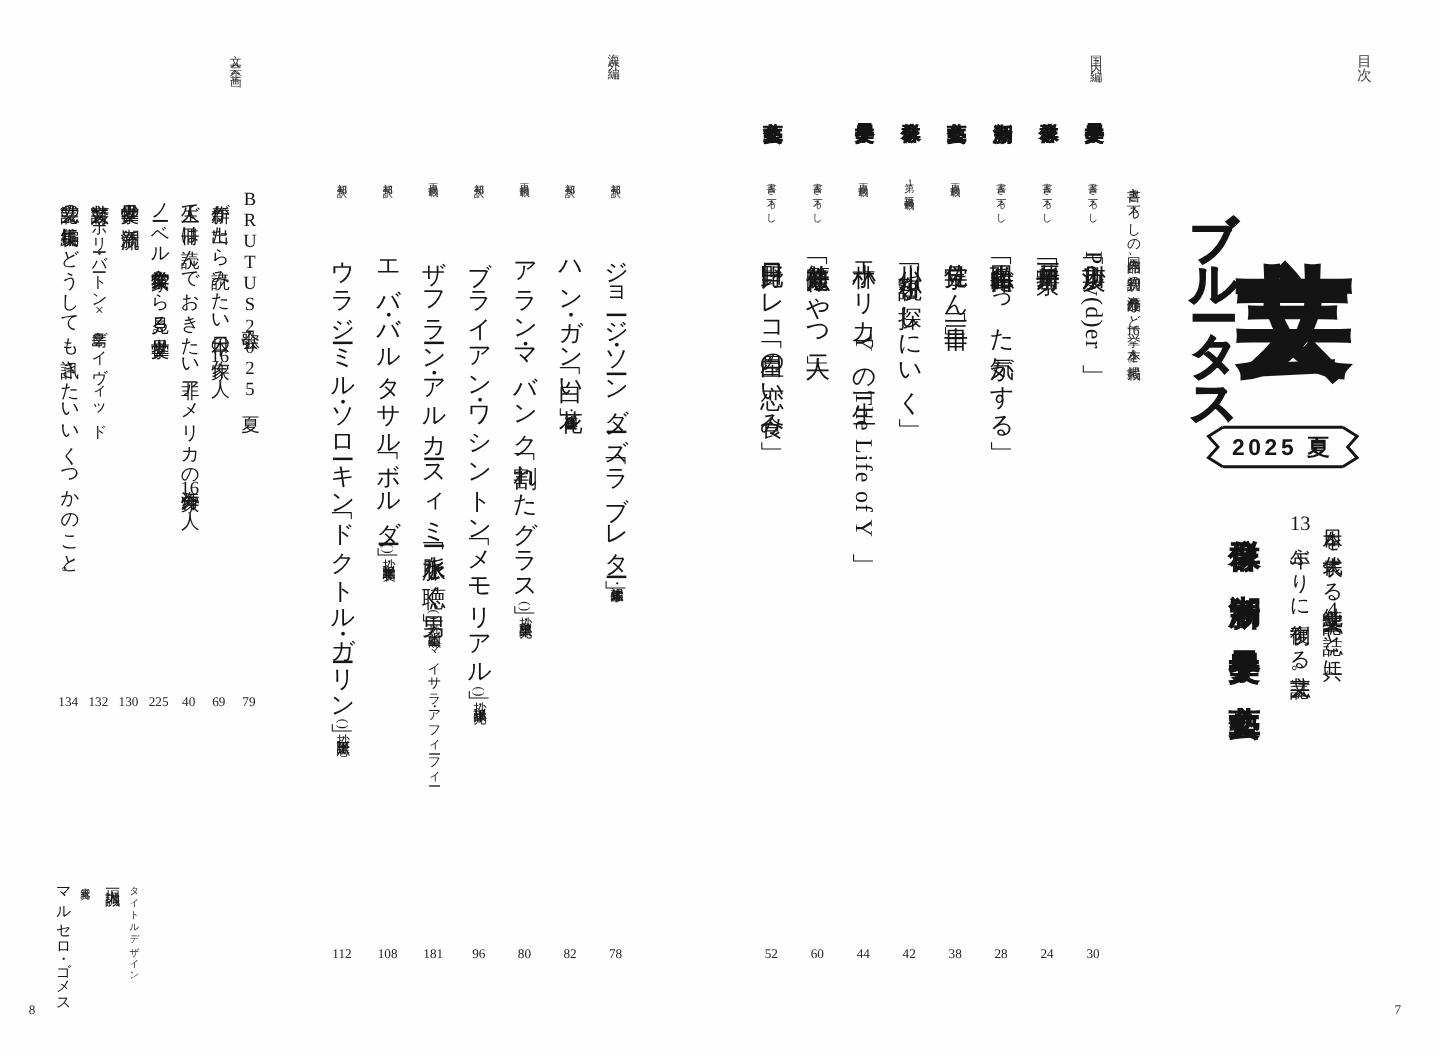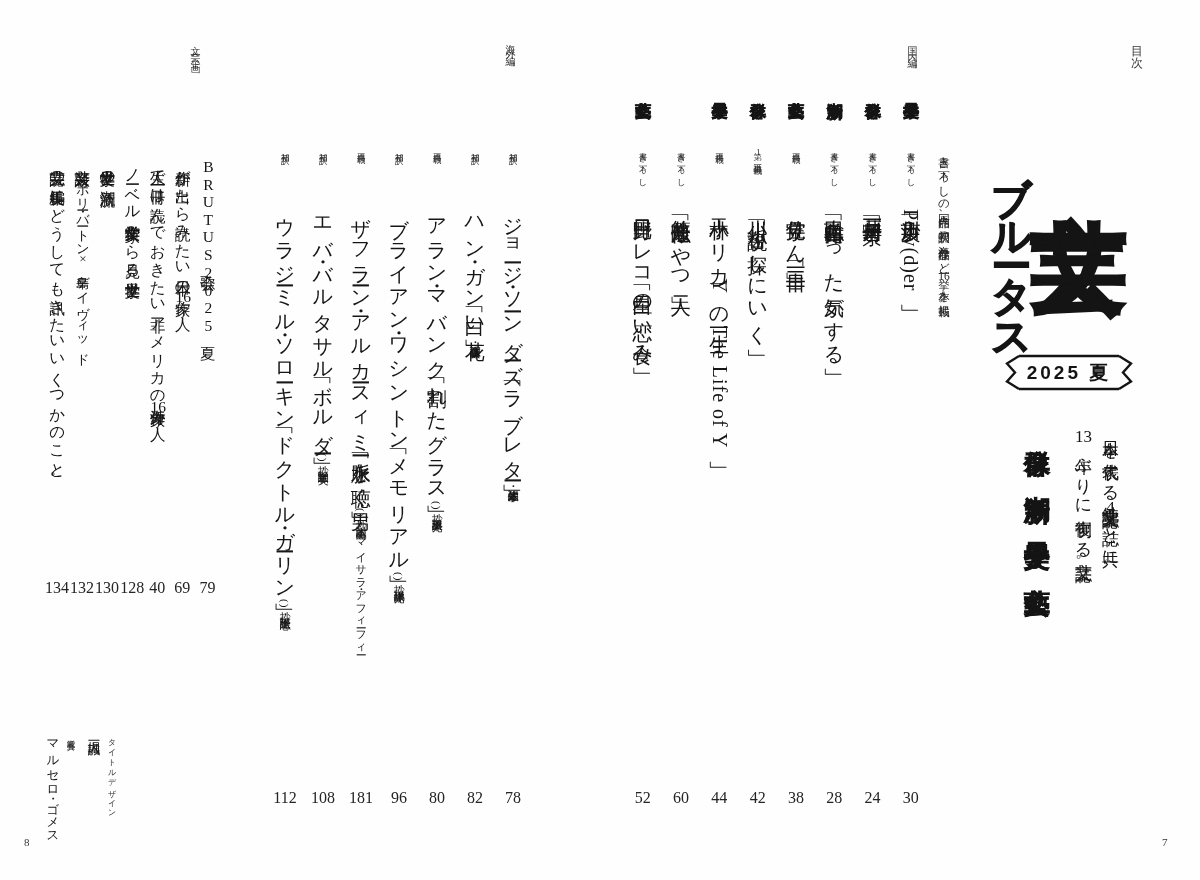--- a/index.html
+++ b/index.html
@@ -40,21 +40,21 @@
   .work-col{flex:0 0 auto;height:100%;display:flex;flex-direction:column;align-items:center;}
   .cols-domestic .work-col{width:38.3px;}
   .cols-overseas .work-col{width:38px;}
   .slot-logo{height:56px;display:flex;justify-content:center;}
   .slot-note{height:58px;display:flex;justify-content:center;}
   .slot-title{flex:1 1 auto;min-height:0;display:flex;justify-content:center;width:100%;}
   .logo{font-size:16px;font-weight:800;line-height:1.05;-webkit-text-stroke:0.6px #141414;}
   .note{font-size:8.5px;letter-spacing:1.5px;color:#2d2d2d;line-height:1.1;}
   .work-title{font-size:20px;letter-spacing:1px;line-height:1.22;max-height:100%;}
   .translator{font-size:11px;letter-spacing:0.5px;margin-inline-start:8px;}
-  .page-slot{writing-mode:horizontal-tb;margin-top:auto;height:17px;font-size:16px;
+  .page-slot{writing-mode:horizontal-tb;margin-top:auto;height:17px;font-size:11px;
     color:#242424;text-align:center;width:100%;}
 
   .cols-features{position:absolute;top:158px;left:44px;width:176px;height:438px;
     display:flex;flex-direction:row-reverse;}
   .feature-col{flex:0 0 auto;width:25.1px;height:100%;display:flex;flex-direction:column;align-items:center;}
   .f-title{font-size:15.5px;letter-spacing:0.5px;line-height:1.08;max-height:100%;}
   .f-sub{font-size:13px;margin-inline-start:13px;}
 
   .credits{left:44px;top:731px;display:flex;flex-direction:row-reverse;gap:10px;align-items:flex-start;}
   .credit-group{display:flex;flex-direction:row-reverse;align-items:flex-start;}
@@ -289,21 +289,21 @@
     <div class="feature-col">
       <div class="slot-title">
           <span class="v f-title upright"><span>人生で一冊は読んでおきたい非アメリカの海外作家<span class="tcy">16</span>人</span><span class="f-sub"></span></span>
         </div>
       <div class="page-slot">40</div>
     </div>
     <div class="feature-col">
       <div class="slot-title">
           <span class="v f-title upright"><span>ノーベル文学賞作家から見る世界文学。</span><span class="f-sub"></span></span>
         </div>
-      <div class="page-slot">128</div>
+      <div class="page-slot">225</div>
     </div>
     <div class="feature-col">
       <div class="slot-title">
           <span class="v f-title upright"><span>世界文学の新潮流。</span><span class="f-sub"></span></span>
         </div>
       <div class="page-slot">130</div>
     </div>
     <div class="feature-col">
       <div class="slot-title">
           <span class="v f-title upright"><span>文芸対談</span><span class="f-sub">ポリー・バートン×辛島デイヴィッド</span></span>

